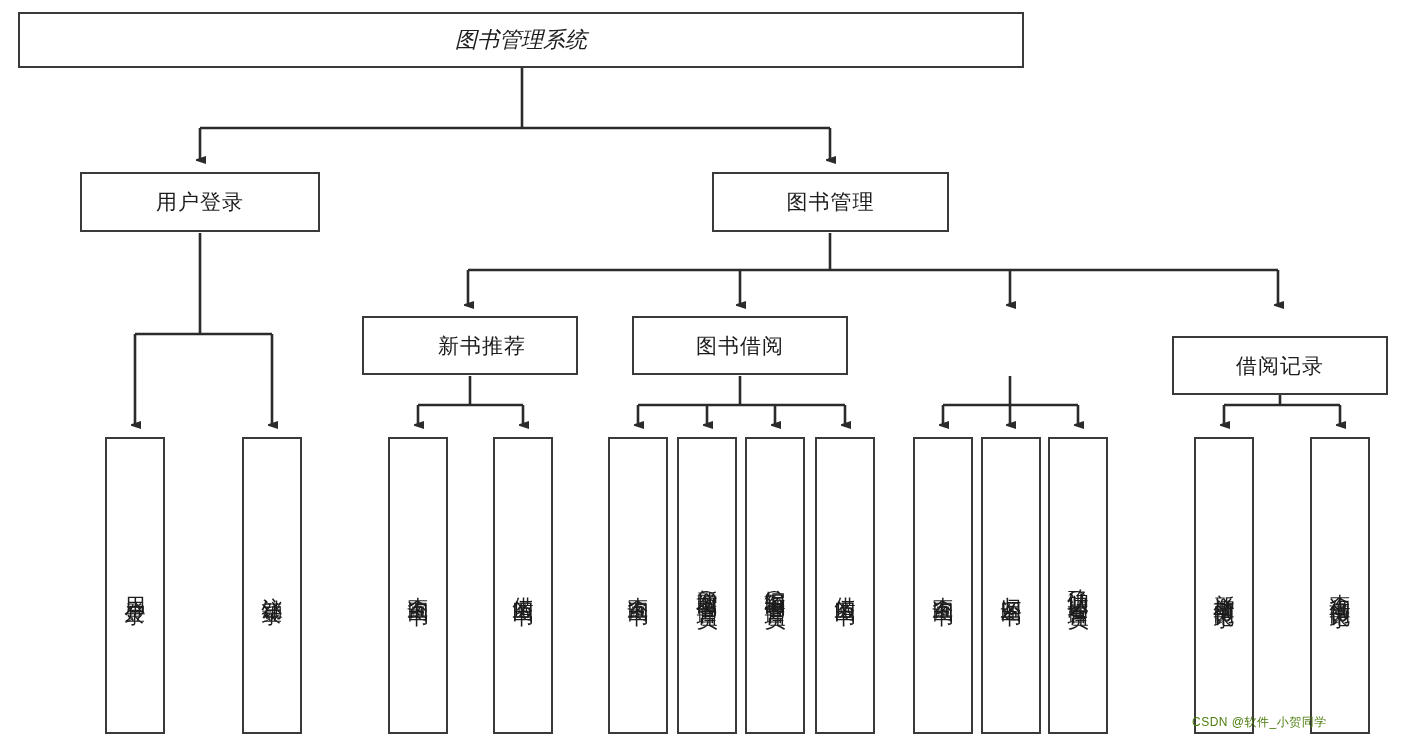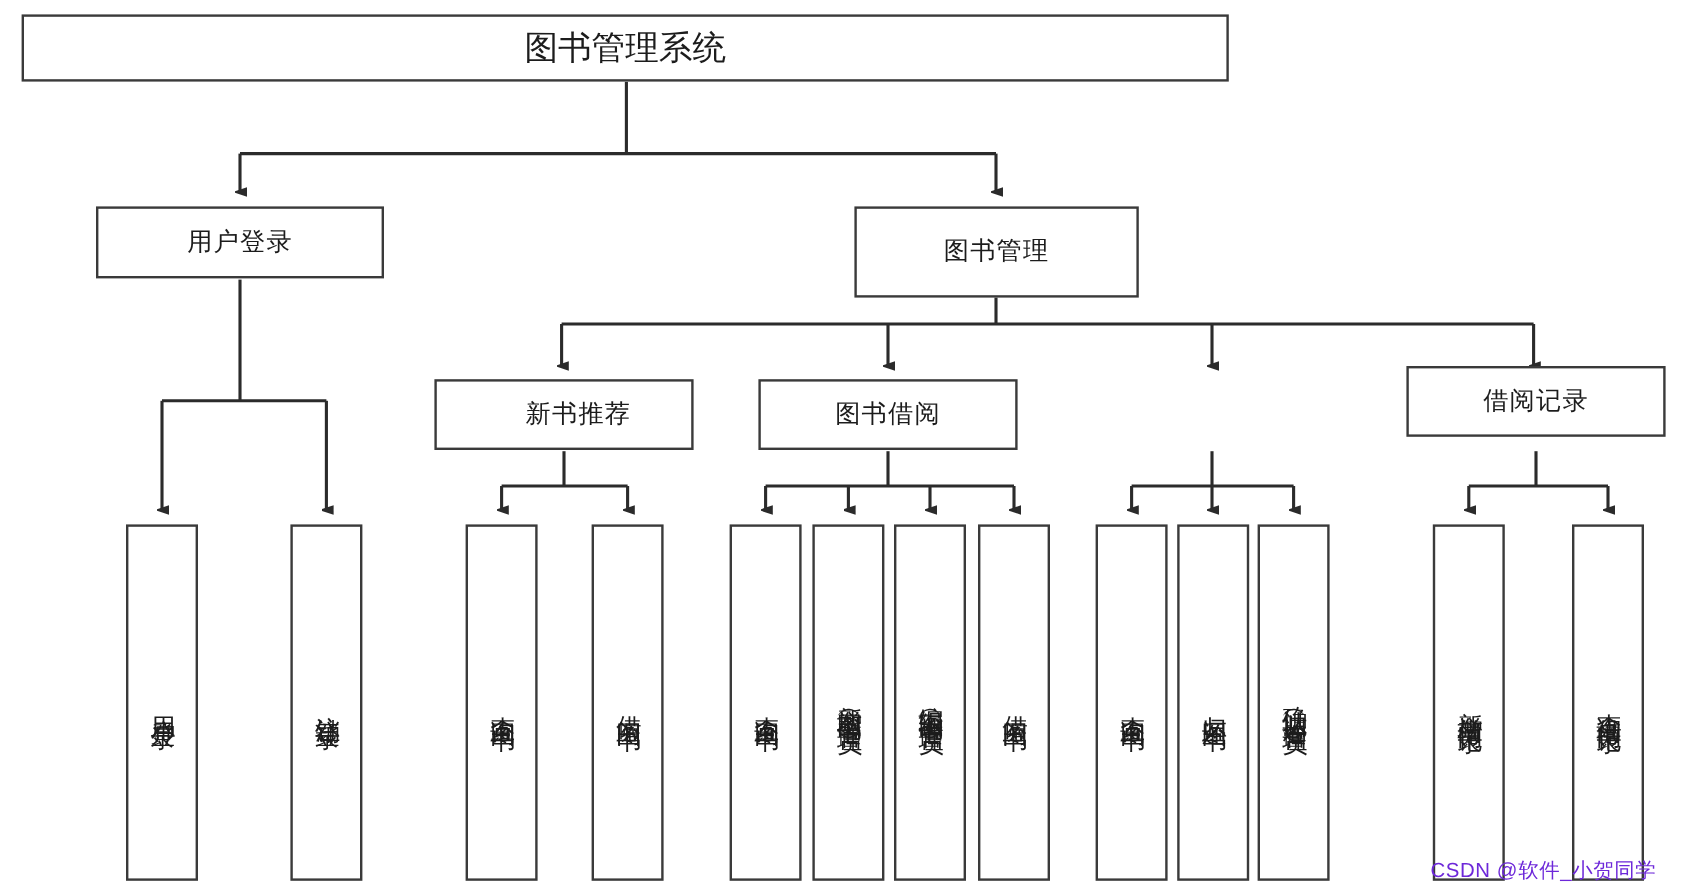--- a/index.html
+++ b/index.html
@@ -37,40 +37,41 @@
     justify-content: center;
     text-align: center;
     color: #1c1c1c;
   }
   .node.h {
     font-size: 21px;
     letter-spacing: 1px;
     line-height: 1.2;
   }
   .node.root {
-    font-size: 28px;
+    font-size: 22px;
+    font-style: italic;
   }
   .node.leaf {
     font-size: 21px;
     align-items: center;
     justify-content: center;
     padding: 6px 0;
   }
   .node.leaf .vtext {
     writing-mode: vertical-rl;
     text-orientation: upright;
     letter-spacing: 3px;
     line-height: 1.05;
     white-space: nowrap;
     display: block;
   }
   .watermark {
     position: absolute;
-    font-size: 17px;
-    color: #6d28d9;
+    font-size: 12px;
+    color: #4d7c0f;
     letter-spacing: 0.5px;
     white-space: nowrap;
     user-select: none;
   }
 </style>
 </head>
 <body>
 
 <div id="canvas">
 
@@ -124,31 +125,31 @@
     </g>
   </svg>
 
   <div class="node root" style="left:18px; top:12px; width:1006px; height:56px;">
     <span>图书管理系统</span>
   </div>
 
   <div class="node h" style="left:80px; top:172px; width:240px; height:60px;">
     <span>用户登录</span>
   </div>
-  <div class="node h" style="left:712px; top:172px; width:237px; height:76px;">
+  <div class="node h" style="left:712px; top:172px; width:237px; height:60px;">
     <span>图书管理</span>
   </div>
 
   <div class="node h" style="left:362px; top:316px; width:216px; height:59px;padding-left:24px;">
     <span>新书推荐</span>
   </div>
   <div class="node h" style="left:632px; top:316px; width:216px; height:59px;">
     <span>图书借阅</span>
   </div>
-  <div class="node h" style="left:1172px; top:305px; width:216px; height:59px;">
+  <div class="node h" style="left:1172px; top:336px; width:216px; height:59px;">
     <span>借阅记录</span>
   </div>
 
   <div class="node leaf" style="left:105px; top:437px; width:60px; height:297px;">
     <span class="vtext">用户登录</span>
   </div>
   <div class="node leaf" style="left:242px; top:437px; width:60px; height:297px;">
     <span class="vtext">注销登录</span>
   </div>
 

